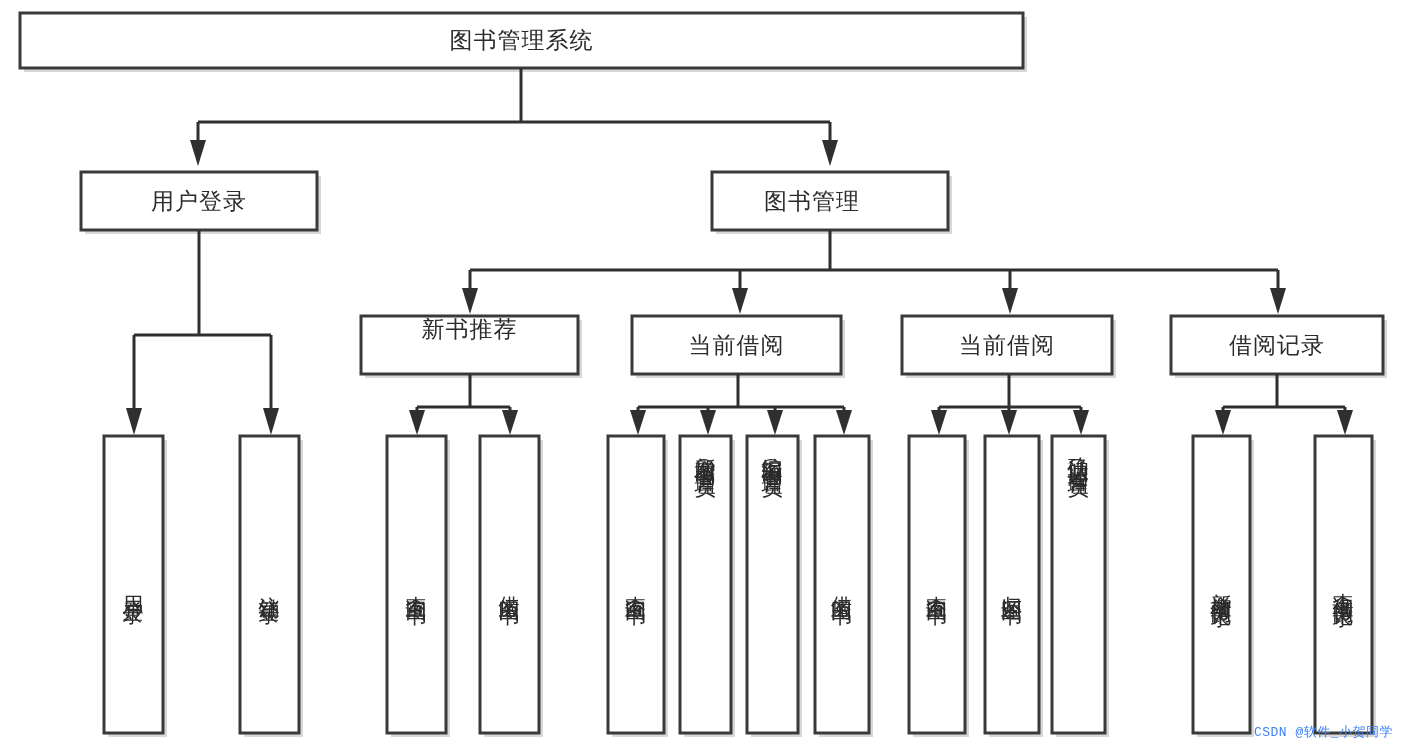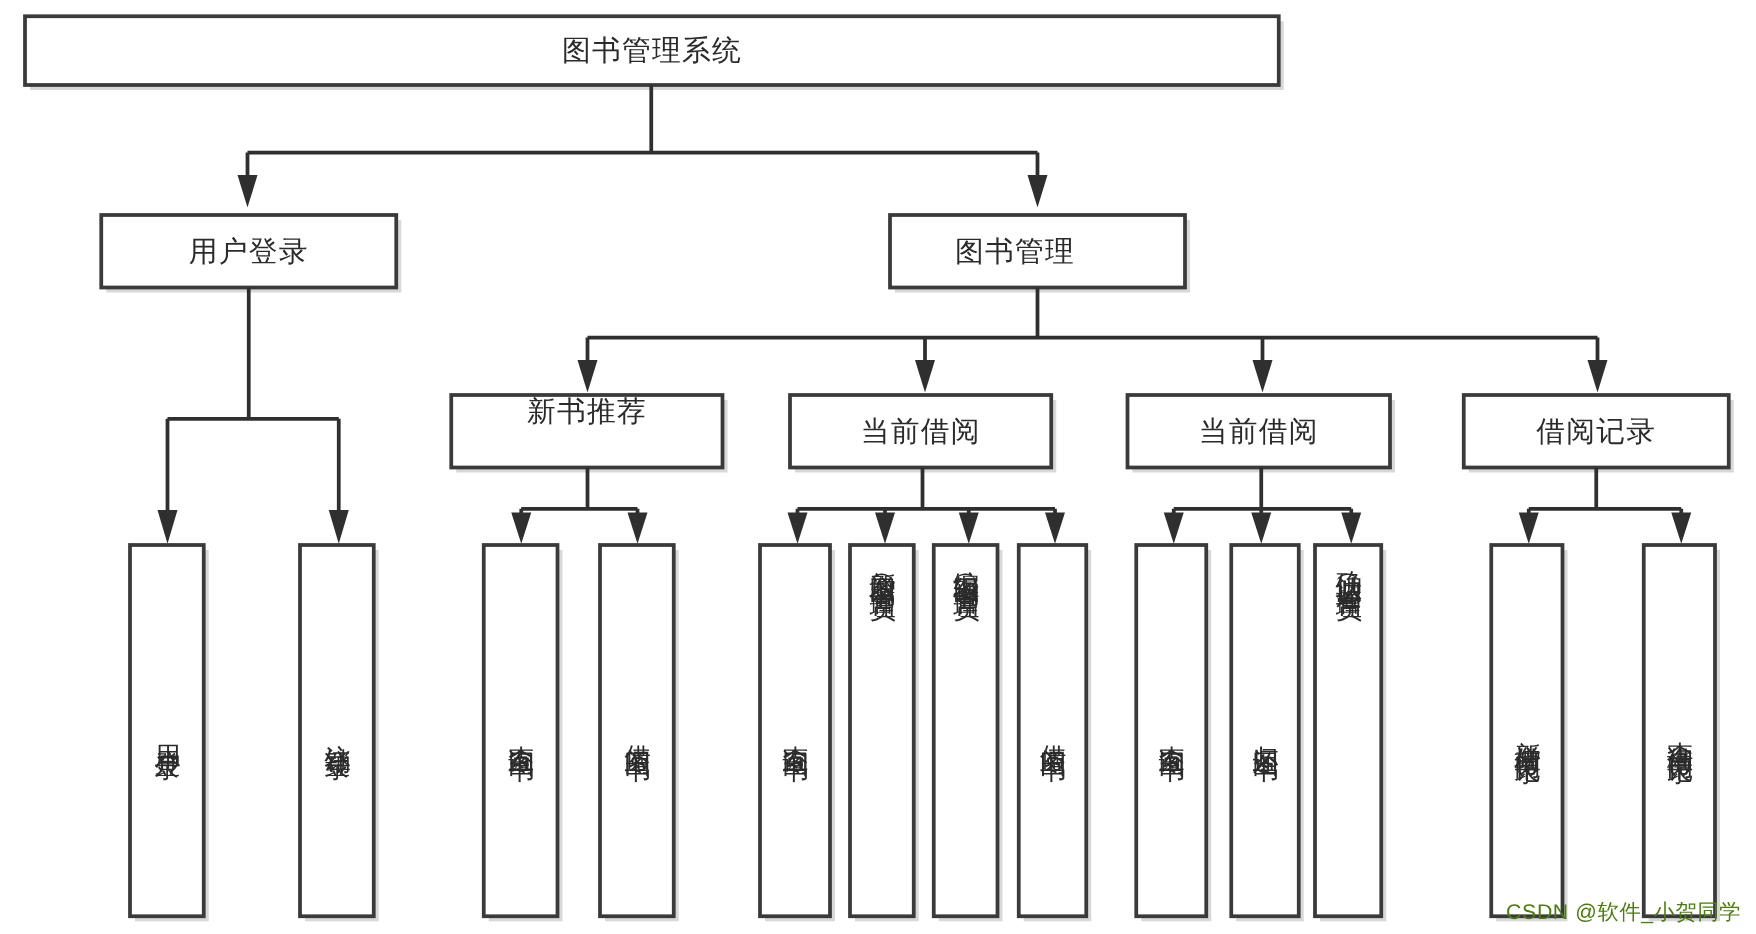--- a/index.html
+++ b/index.html
@@ -74,23 +74,23 @@
     font-family: "Liberation Sans", "DejaVu Sans", sans-serif;
     font-size: 23px;
     color: #2b2b2b;
     letter-spacing: 1px;
     white-space: nowrap;
   }
   .watermark {
     position: absolute;
     right: 12px;
     bottom: 6px;
-    font-family: Liberation Sans, sans-serif;
-    font-size: 17px;
-    color: #4d7c0f;
+    font-family: Liberation Mono, monospace;
+    font-size: 13px;
+    color: #3b82f6;
     letter-spacing: 0.5px;
     white-space: nowrap;
     pointer-events: none;
   }
 </style>
 </head>
 <body>
 
 <div id="diagram-root">
 

